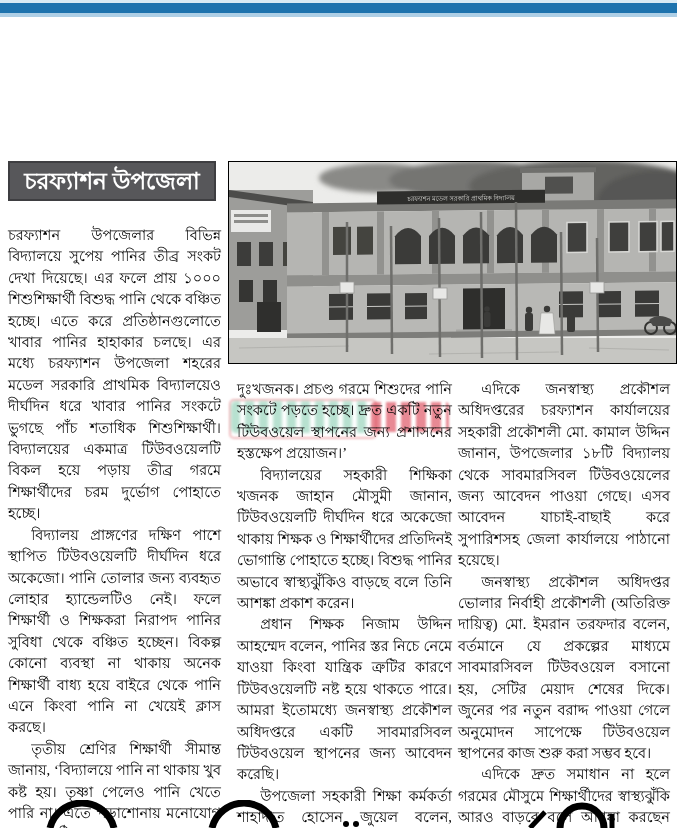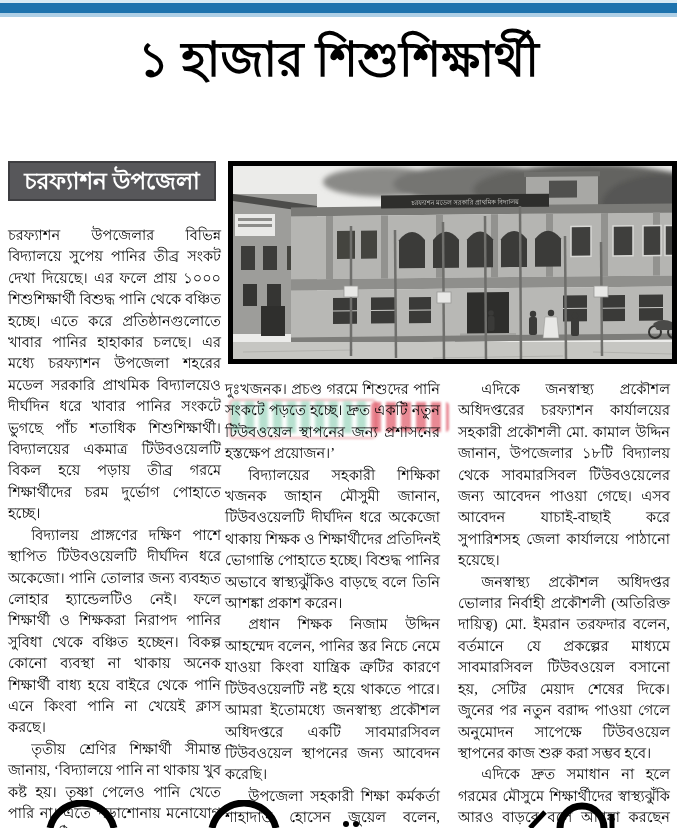--- a/index.html
+++ b/index.html
@@ -29,31 +29,31 @@
   
   .byline{
     position:absolute;left:8px;top:203px;width:214px;
     font-size:16px;font-weight:bold;color:#000;
   }
   .byline .dot{color:#8f8f8f;font-size:13px;vertical-align:1px;}
 
   
   .photo-frame{
     position:absolute;left:228px;top:161px;width:449px;height:203px;
-    border:5px solid #000000;box-sizing:border-box;background:#c4b5fd;overflow:hidden;text-decoration:underline;
+    border:1px solid #000000;box-sizing:border-box;background:#c4b5fd;overflow:hidden;text-decoration:underline;
   }
 
   
   .col{
     position:absolute;font-size:14.5px;line-height:21.4px;color:#050505;z-index:2;
   }
   .col p{margin:0;text-align:justify;}
   .col p.indent{text-indent:1.6em;}
   .col-left{left:8px;top:225px;width:213px;height:578px;}
-  .col-mid{left:225px;top:379px;width:215px;height:424px;}
+  .col-mid{left:237px;top:379px;width:215px;height:424px;}
   .col-right{left:458px;top:379px;width:212px;height:424px;}
 
   
   .watermark{position:absolute;left:229px;top:399px;width:222px;height:38px;z-index:1;pointer-events:none;}
   .wm-teal{
     position:absolute;left:2px;top:2px;width:138px;height:32px;border-radius:5px;
     background:repeating-linear-gradient(90deg,rgba(124,199,168,0.55) 0 9px,rgba(255,255,255,0) 9px 14px);
     filter:blur(1.5px);
   }
   .wm-red-outline{
@@ -72,21 +72,20 @@
 </head>
 <body>
 
 <div class="page">
 
   <div class="bar-light-top"></div>
   <div class="bar-blue"></div>
   <div class="bar-light-bottom"></div>
 
   <div class="headline">
-    <div>১ হাজার শিশুশিক্ষার্থী</div>
   </div>
 
   <div class="section-label">
     <span>চরফ্যাশন উপজেলা</span>
   </div>
 
   <div class="photo-frame">
     <svg width="447" height="201" viewBox="0 0 447 201" xmlns="http://www.w3.org/2000/svg">
       <defs>
         <filter id="soft">

